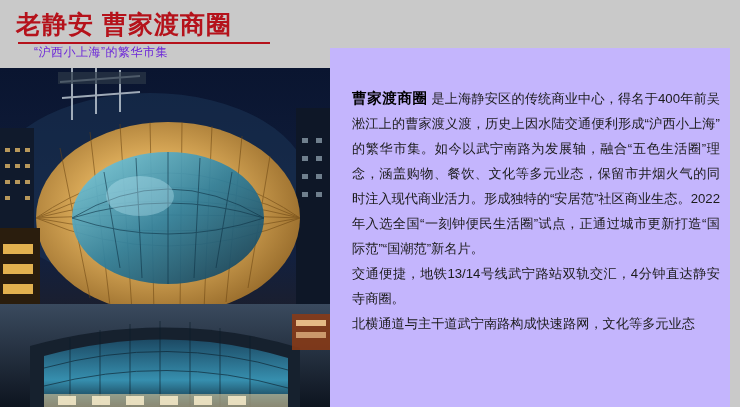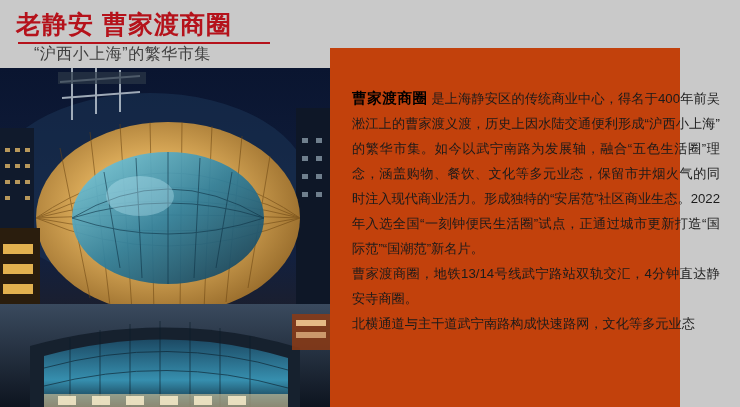--- a/index.html
+++ b/index.html
@@ -44,22 +44,22 @@
     left: 12px;
     top: 42px;
     width: 252px;
     height: 2px;
     background: #b5121b;
   }
   .title-sub {
     position: absolute;
     left: 28px;
     top: 44px;
-    font-size: 16px;
-    color: #404040;
+    font-size: 12px;
+    color: #6d28d9;
     letter-spacing: 0.5px;
     white-space: nowrap;
   }
 
   
   .photo {
     position: absolute;
     left: 0;
     top: 68px;
     width: 330px;
@@ -67,23 +67,23 @@
     overflow: hidden;
     background: #0b1020;
   }
   .photo svg { display: block; }
 
   
   .textpanel {
     position: absolute;
     left: 330px;
     top: 48px;
-    width: 350px;
+    width: 400px;
     height: 359px;
-    background: #c2410c;
+    background: #c4b5fd;
     padding: 0;
   }
   .body-text {
     position: absolute;
     left: 22px;
     top: 38px;
     width: 368px;
     font-size: 13.2px;
     line-height: 25px;
     color: #1b1b1b;
@@ -250,18 +250,18 @@
       <rect x="296" y="264" width="30" height="6" fill="#ffd9a0" opacity="0.6"></rect>
     </svg>
   </div>
 
   <div class="textpanel">
     <div class="body-text">
       <p class="para">
         <span class="lead">曹家渡商圈</span>
         <span>是上海静安区的传统商业中心，得名于400年前吴淞江上的曹家渡义渡，历史上因水陆交通便利形成“沪西小上海”的繁华市集。如今以武宁南路为发展轴，融合“五色生活圈”理念，涵盖购物、餐饮、文化等多元业态，保留市井烟火气的同时注入现代商业活力。形成独特的“安居范”社区商业生态。2022年入选全国“一刻钟便民生活圈”试点，正通过城市更新打造“国际范”“国潮范”新名片。</span>
       </p>
-      <p class="para">曹家渡商圈，地铁13/14号线武宁路站双轨交汇，4分钟直达静安寺商圈。</p>
+      <p class="para">交通便捷，地铁13/14号线武宁路站双轨交汇，4分钟直达静安寺商圈。</p>
       <p class="para">北横通道与主干道武宁南路构成快速路网，文化等多元业态</p>
     </div>
   </div>
 
 </div>
 
 </body></html>

